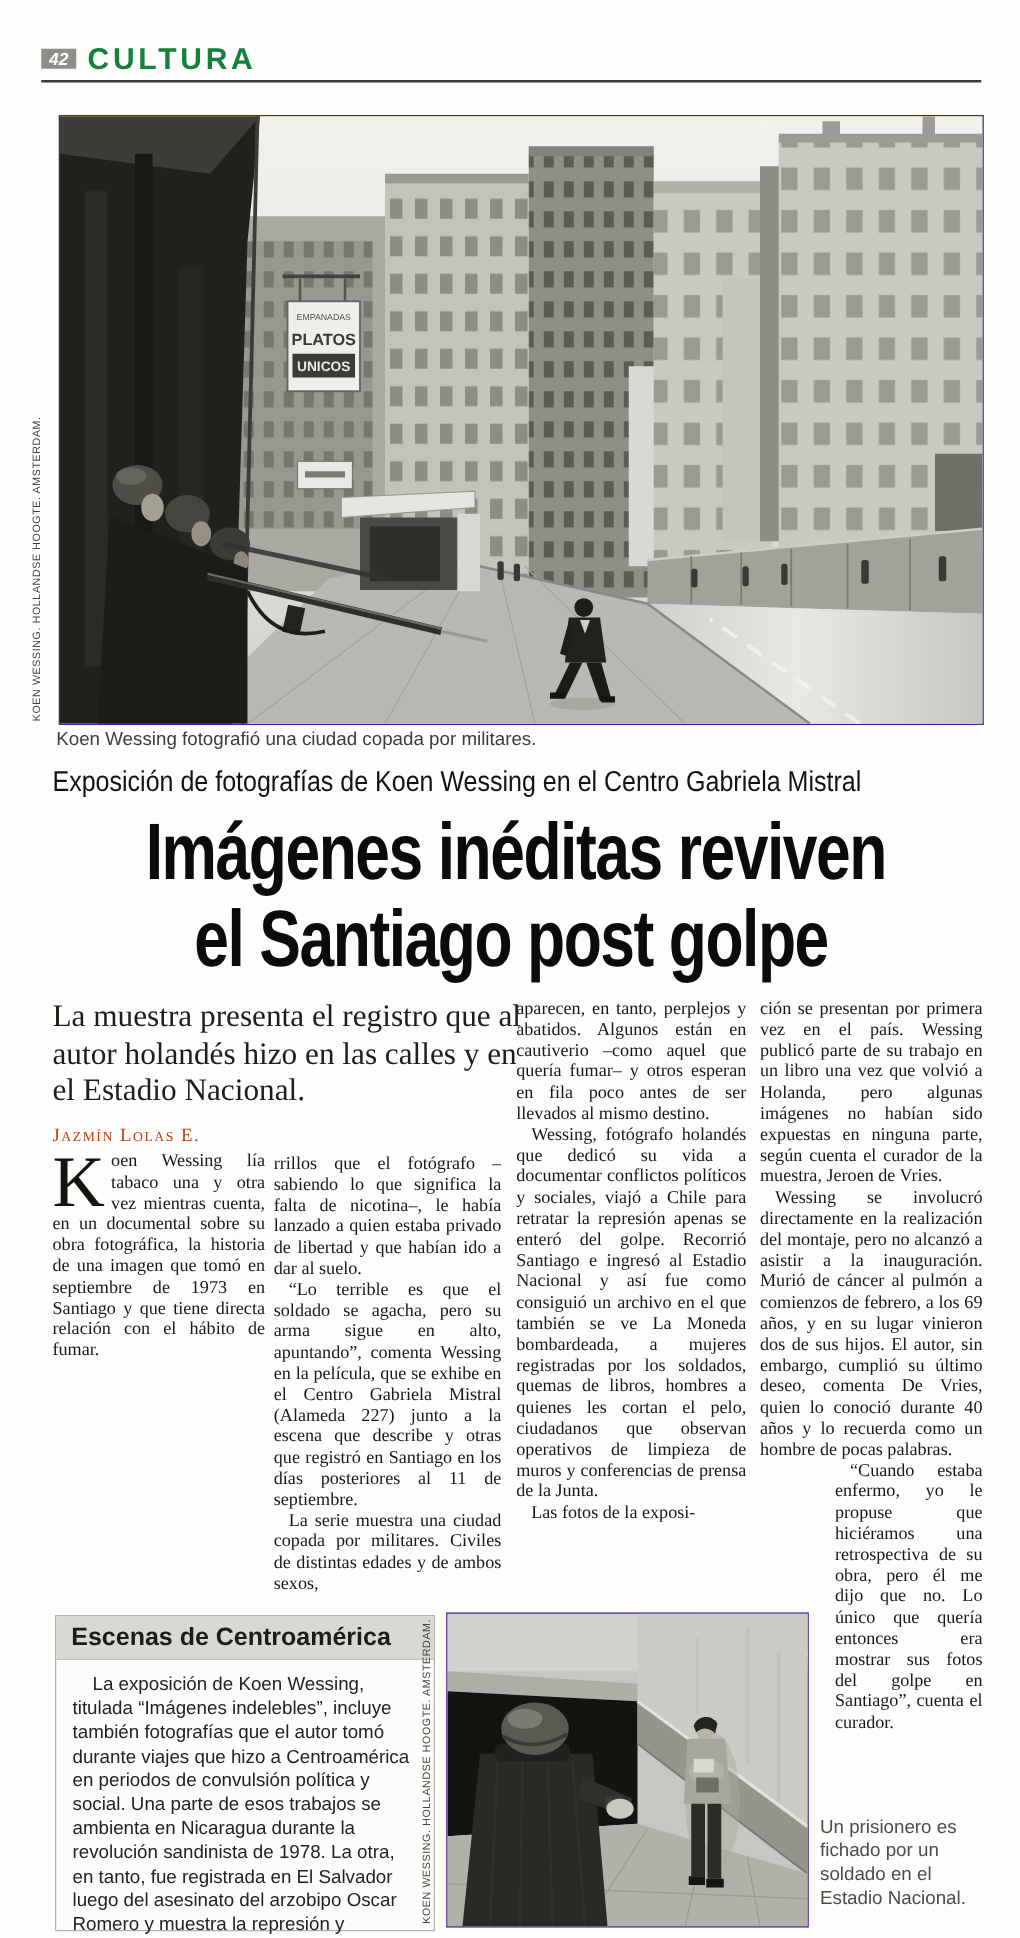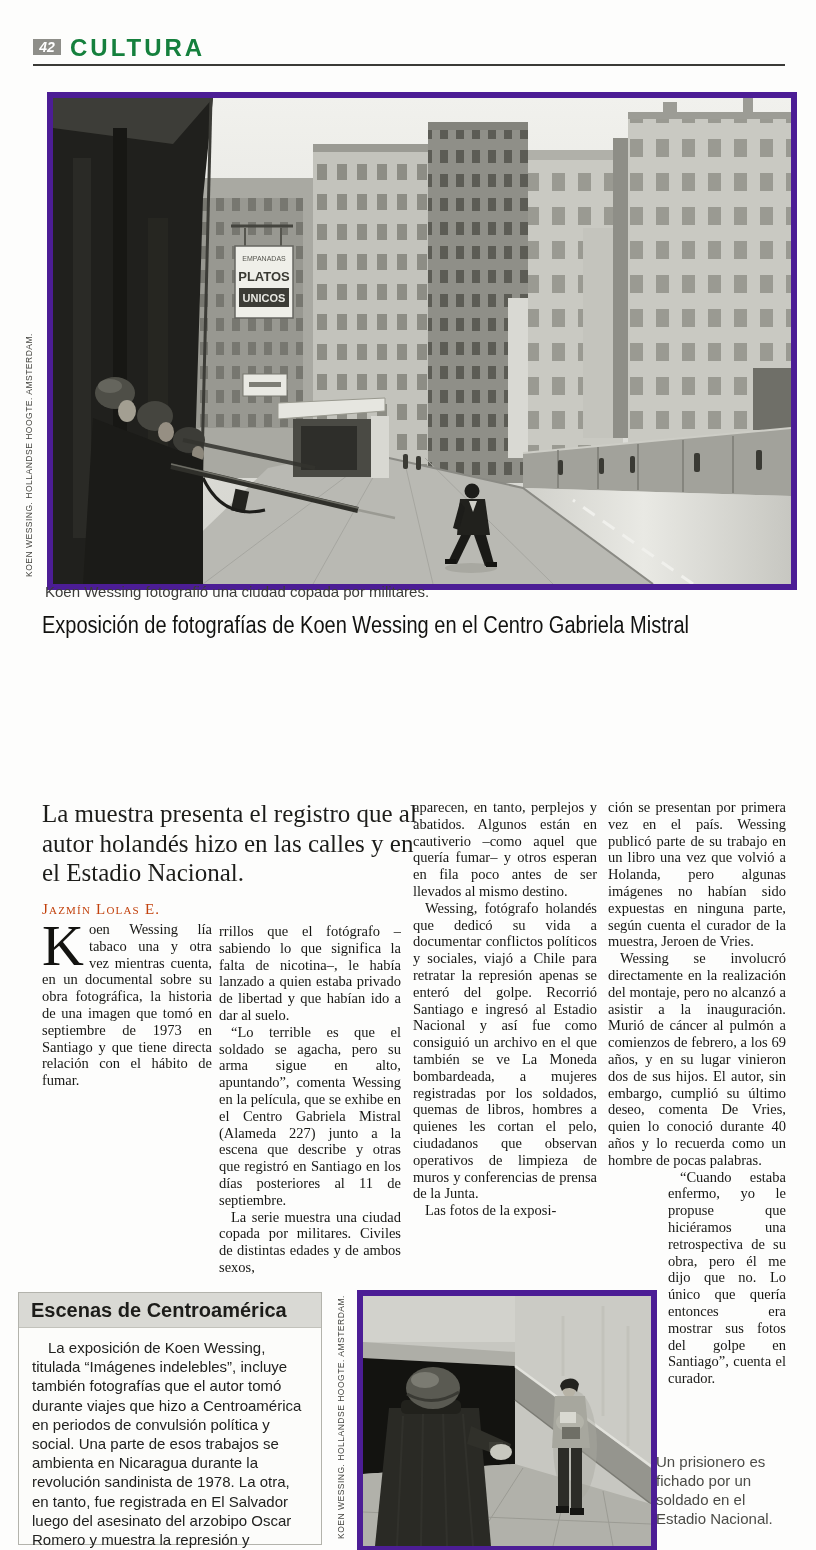--- a/index.html
+++ b/index.html
@@ -6,21 +6,21 @@
   .page{position:relative;width:816px;height:1550px;background:#fdfdfc;overflow:hidden;
         font-family:"Liberation Serif",serif;color:#1a1a18;}
   
   .pagenum{position:absolute;left:33px;top:39px;width:28px;height:16px;background:#8e8e89;
            color:#fff;font:italic bold 14px "Liberation Sans",sans-serif;
            display:flex;align-items:center;justify-content:center;}
   .section{position:absolute;left:70px;top:34px;font-family:"Liberation Sans",sans-serif;
            font-weight:bold;font-size:24px;letter-spacing:3px;color:#15803d;}
   .header-rule{position:absolute;left:33px;top:64px;width:752px;height:2px;background:#3a3a37;}
   
-  .photo-frame{position:absolute;border:6px solid #4c1d95;background:#cfcfca;}
+  .photo-frame{position:absolute;border:1px solid #4c1d95;background:#cfcfca;}
   .top-photo{left:47px;top:92px;width:738px;height:486px;}
   .bottom-photo{left:357px;top:1290px;width:288px;height:250px;}
   .photo-frame svg{display:block;width:100%;height:100%;}
   .v-credit{position:absolute;white-space:nowrap;font-family:"Liberation Sans",sans-serif;
             font-size:8.5px;letter-spacing:.5px;color:#44443f;
             transform:rotate(-90deg);transform-origin:left bottom;}
   .v-credit.top{left:34px;top:567px;}
   .v-credit.bottom{left:346px;top:1529px;}
   .top-caption{position:absolute;left:45px;top:583px;width:700px;
                font-family:"Liberation Sans",sans-serif;font-size:15px;color:#3c3c39;}
@@ -41,21 +41,21 @@
        color:#171714;overflow:hidden;}
   .col p{margin:0;}
   .col p.ind{text-indent:12px;}
   .col1{left:42px;top:921px;width:170px;height:366px;}
   .col2{left:219px;top:903px;width:182px;height:388px;margin-top:20px;}
   .col3{left:413px;top:799px;width:184px;height:452px;}
   .col4{left:608px;top:799px;width:178px;height:648px;}
   .dropcap{float:left;font-size:58px;line-height:46px;padding:2px 5px 0 0;color:#131310;}
   .wrap-spacer{float:left;width:52px;height:180px;margin:36px 8px 0 0;}
   
-  .sidebar{position:absolute;left:18px;top:1292px;width:304px;height:253px;background:#fcfcfa;
+  .sidebar{position:absolute;left:44px;top:1292px;width:304px;height:253px;background:#fcfcfa;
            border:1px solid #b3b3ac;box-sizing:border-box;}
   .sidebar-titlebar{height:34px;background:#d9d9d4;display:flex;align-items:center;
            padding-left:12px;border-bottom:1px solid #c2c2bb;}
   .sidebar-title{font-family:"Liberation Sans",sans-serif;font-weight:bold;font-size:20px;
            color:#1c1c19;}
   .sidebar-body{padding:10px 13px 0 13px;font-family:"Liberation Sans",sans-serif;
            font-size:15px;line-height:19.2px;color:#222220;text-indent:16px;}
   
   .bottom-caption{position:absolute;left:656px;top:1452px;width:132px;
            font-family:"Liberation Sans",sans-serif;font-size:15px;line-height:1.27;
@@ -190,20 +190,24 @@
         <polygon points="421,437 433,437 441,466 432,468" fill="#1a1a17"></polygon>
         <polygon points="408,437 418,437 404,466 395,464" fill="#1a1a17"></polygon>
         <rect x="433" y="464" width="11" height="5" fill="#141411"></rect>
         <rect x="392" y="461" width="11" height="5" fill="#141411"></rect>
       </g>
     </svg>
   </div>
   <div class="top-caption">Koen Wessing fotografió una ciudad copada por militares.</div>
 
   <div class="kicker">Exposición de fotografías de Koen Wessing en el Centro Gabriela Mistral</div>
+  <div class="headline">
+    <span>Imágenes inéditas reviven</span><br>
+    <span>el Santiago post golpe</span>
+  </div>
   <div class="lead">La muestra presenta el registro que al autor holandés hizo en las calles y en el Estadio Nacional.</div>
   <div class="byline">Jazmín Lolas E.</div>
 
   <div class="col col1">
     <p><span class="dropcap">K</span><span>oen Wessing lía tabaco una y otra vez mientras cuenta, en un documental sobre su obra fotográfica, la historia de una imagen que tomó en septiembre de 1973 en Santiago y que tiene directa relación con el hábito de fumar.</span></p>
   </div>
   <div class="col col2">
     <p>rrillos que el fotógrafo –sabiendo lo que significa la falta de nicotina–, le había lanzado a quien estaba privado de libertad y que habían ido a dar al suelo.</p>
     <p class="ind">“Lo terrible es que el soldado se agacha, pero su arma sigue en alto, apuntando”, comenta Wessing en la película, que se exhibe en el Centro Gabriela Mistral (Alameda 227) junto a la escena que describe y otras que registró en Santiago en los días posteriores al 11 de septiembre.</p>
     <p class="ind">La serie muestra una ciudad copada por militares. Civiles de distintas edades y de ambos sexos,</p>

